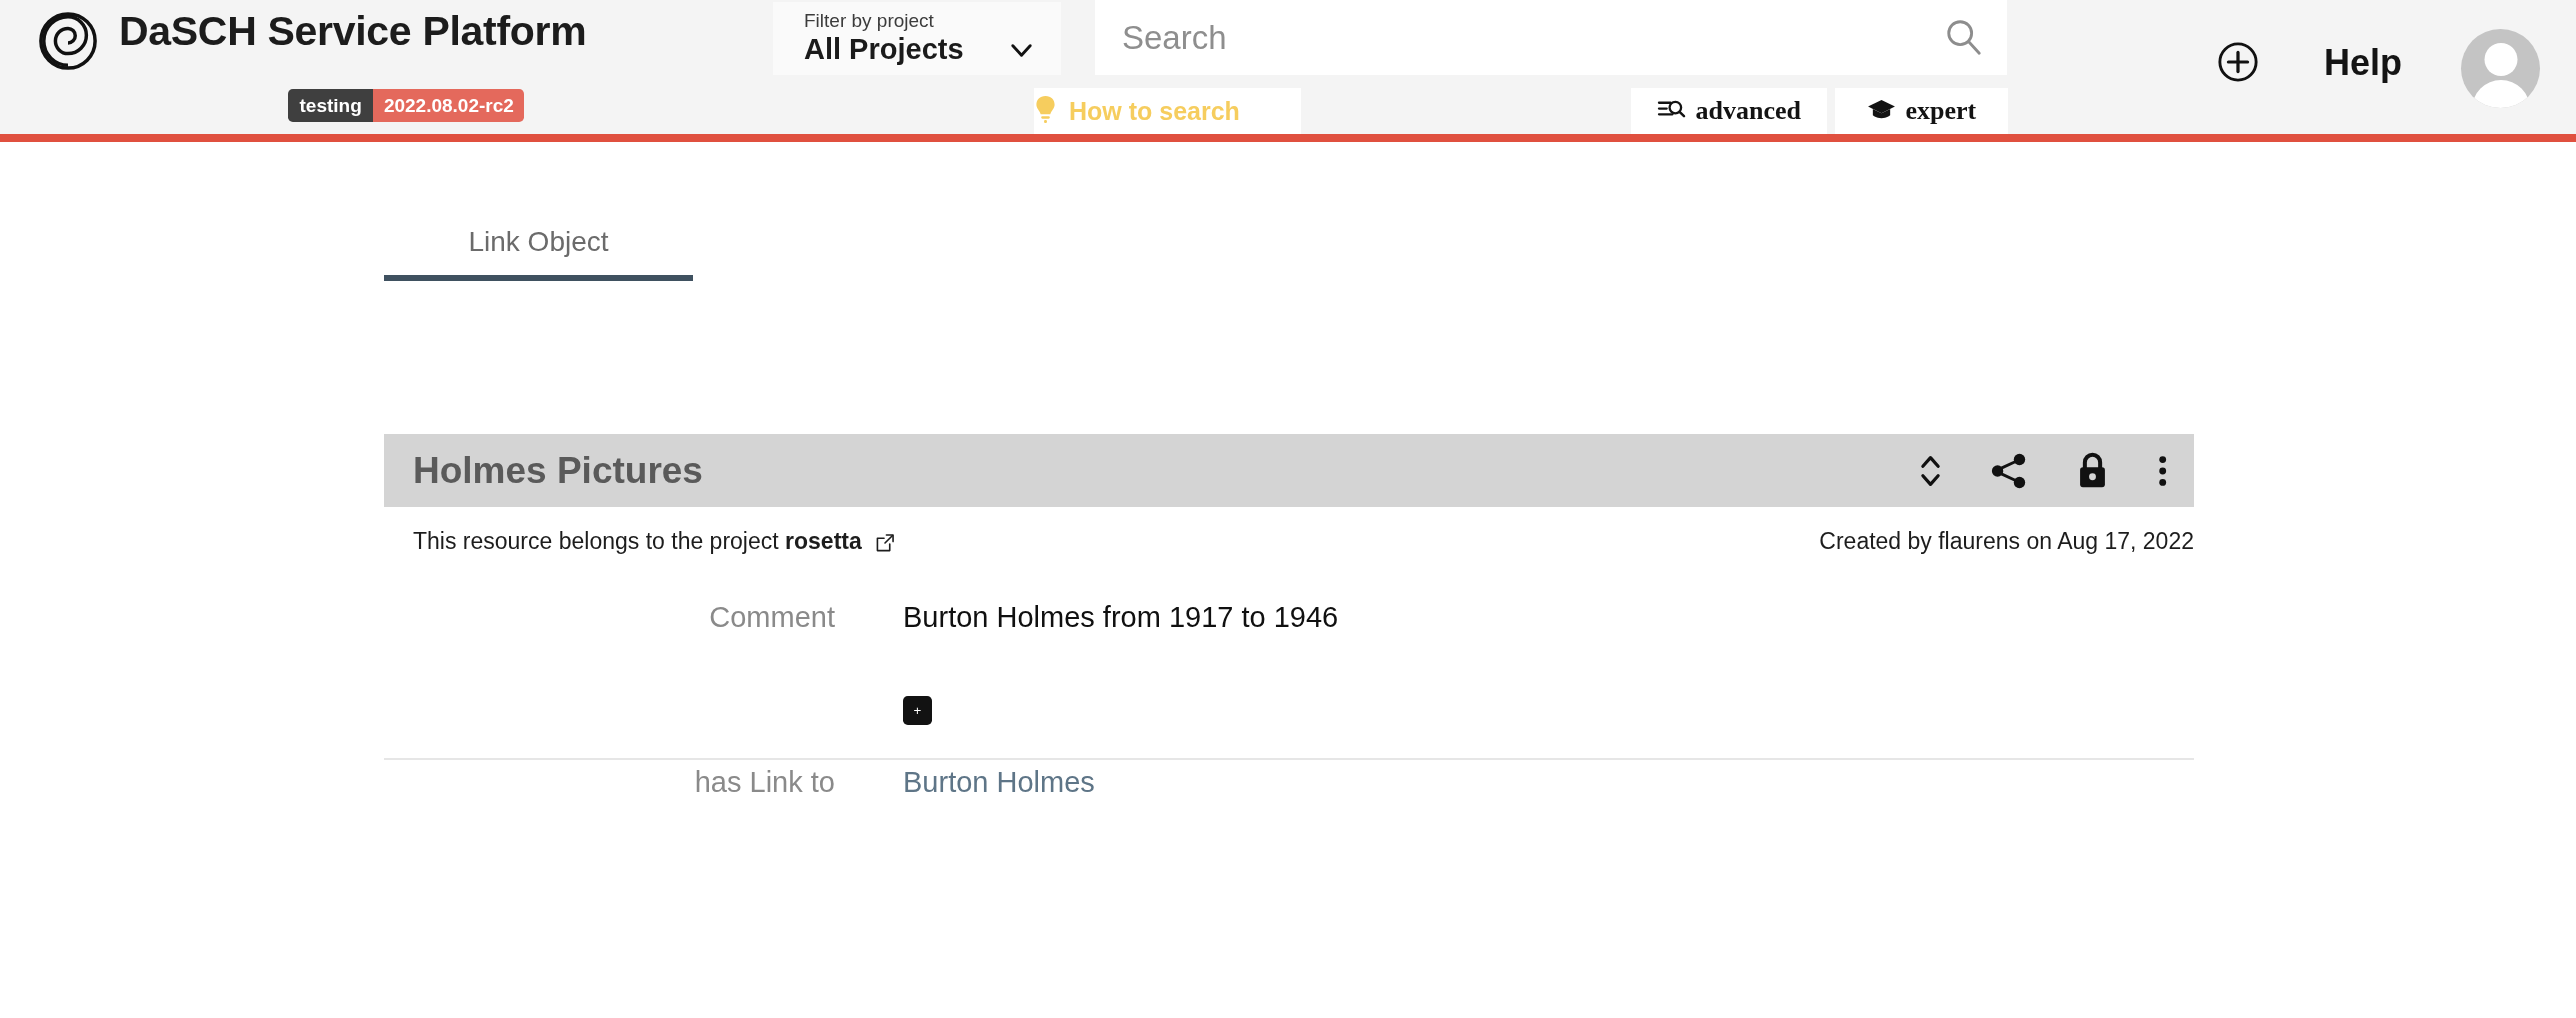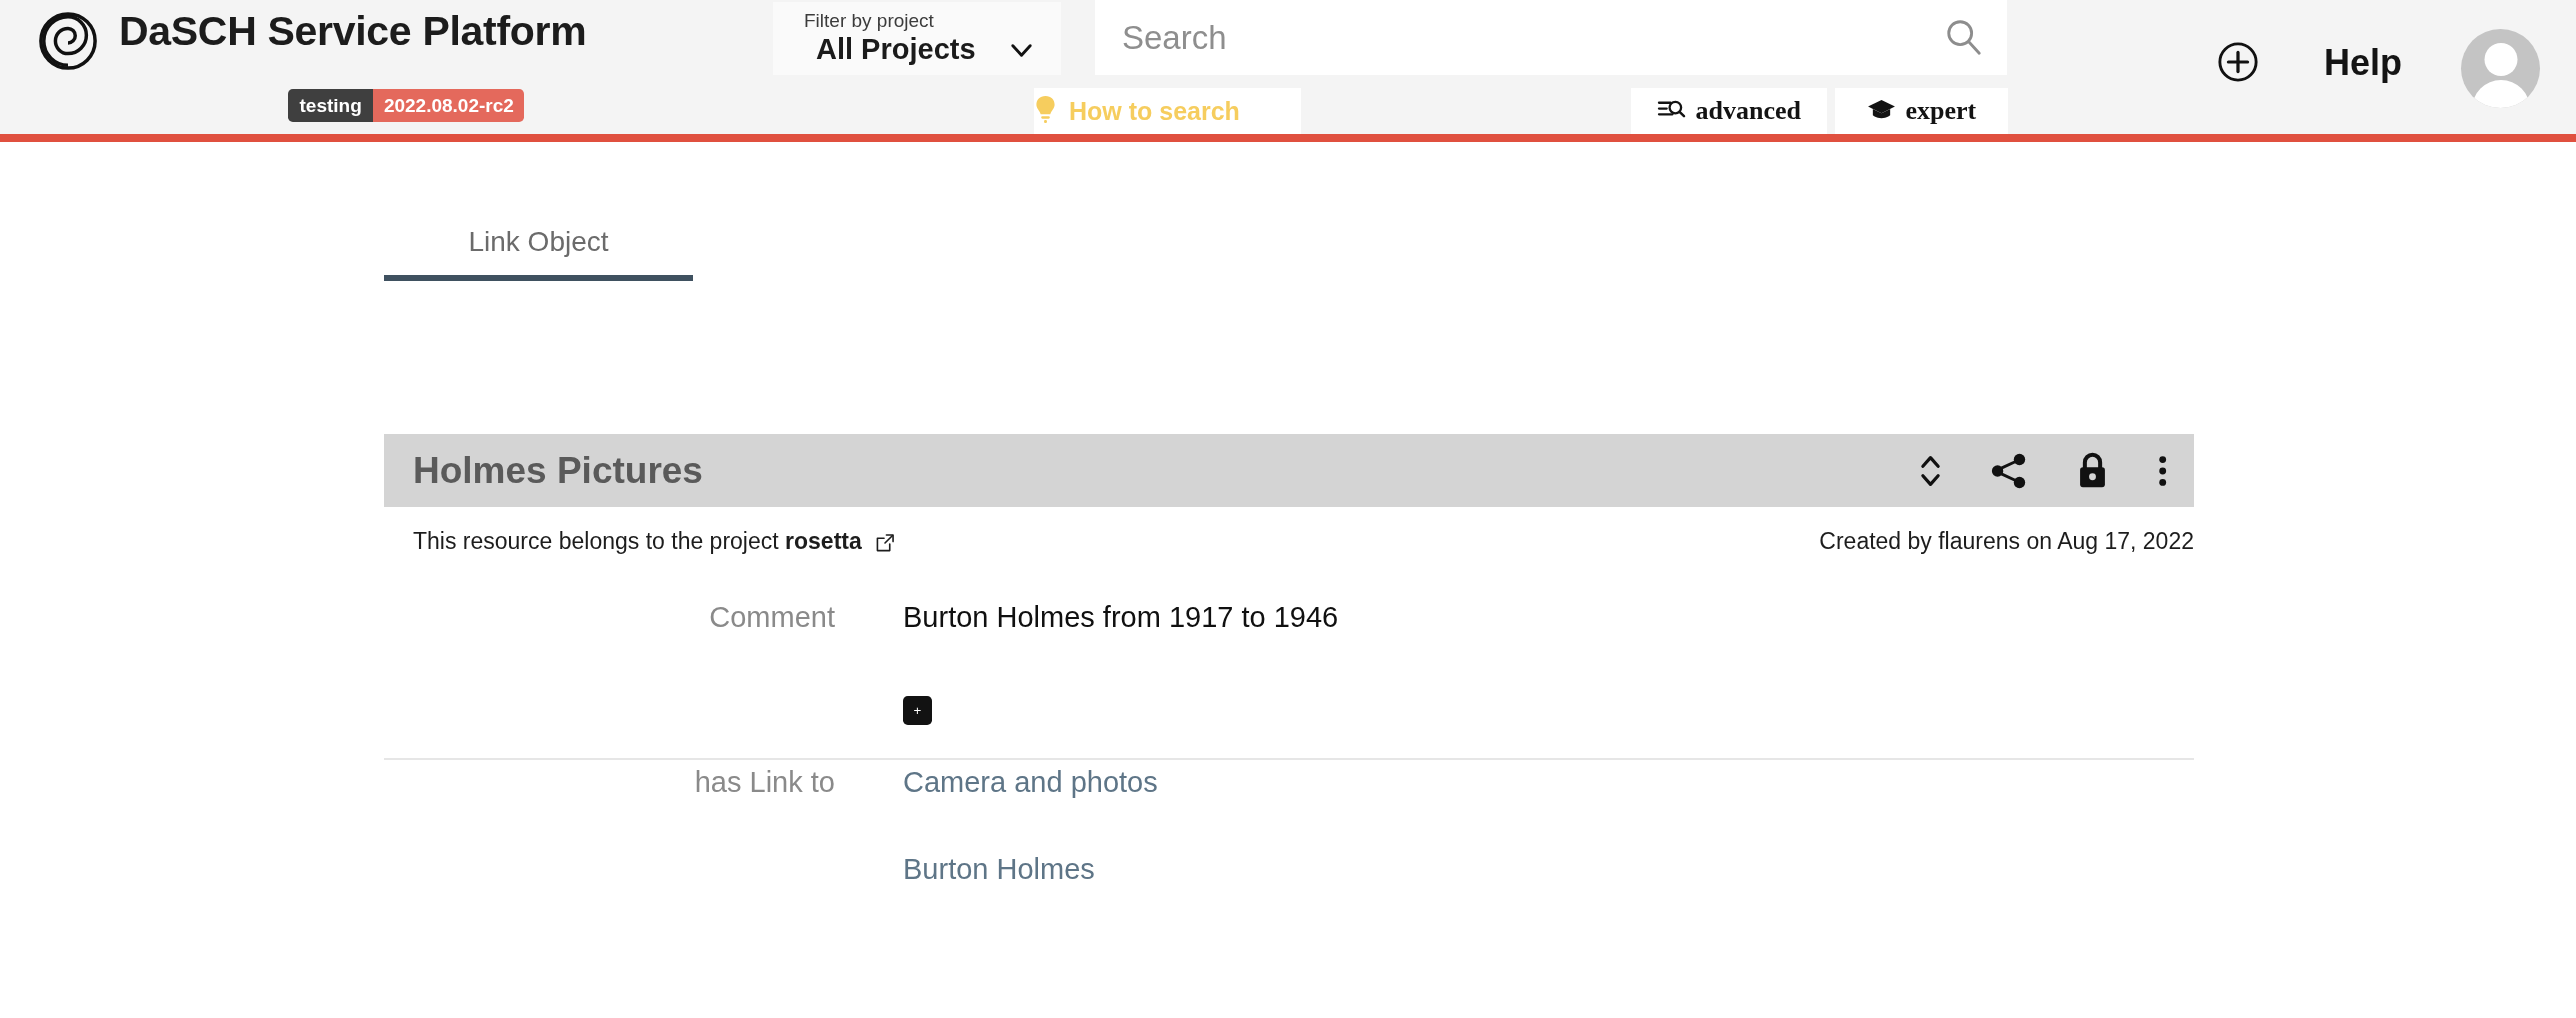--- a/index.html
+++ b/index.html
@@ -74,21 +74,21 @@
   .pf-label {
     position: absolute;
     left: 31px;
     top: 7.7px;
     font-size: 19px;
     color: #3c3c3c;
     white-space: nowrap;
   }
   .pf-value {
     position: absolute;
-    left: 43px;
+    left: 31px;
     top: 31px;
     font-size: 29px;
     font-weight: bold;
     color: #1b1b1b;
     white-space: nowrap;
   }
   .pf-chevron {
     position: absolute;
     right: 27px;
     top: 36px;
@@ -512,21 +512,20 @@
   <div class="prop-row" style="top:554px;">
     <div class="prop-values">
       <button class="add-value-btn">+</button>
     </div>
   </div>
   <div class="divider" style="top:616px;"></div>
 
   <div class="prop-row" style="top:624px;">
     <div class="prop-label">has Link to</div>
     <div class="prop-values">
-      <a class="prop-link" style="margin-bottom:54px;">Camera and photos</a>
       <a class="prop-link">Burton Holmes</a>
     </div>
   </div>
   <div class="prop-row" style="top:889px;">
     
   </div>
 
 </div>
 
 

